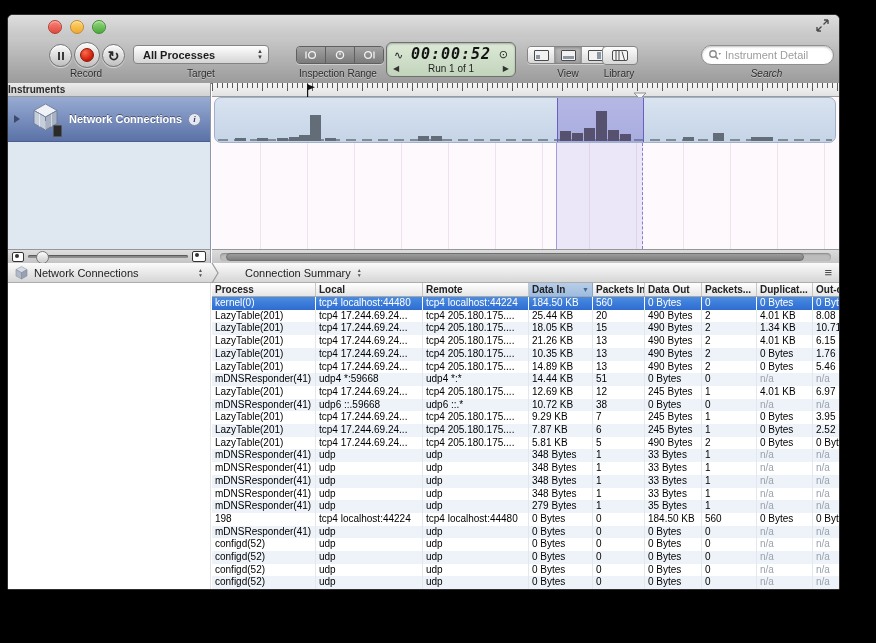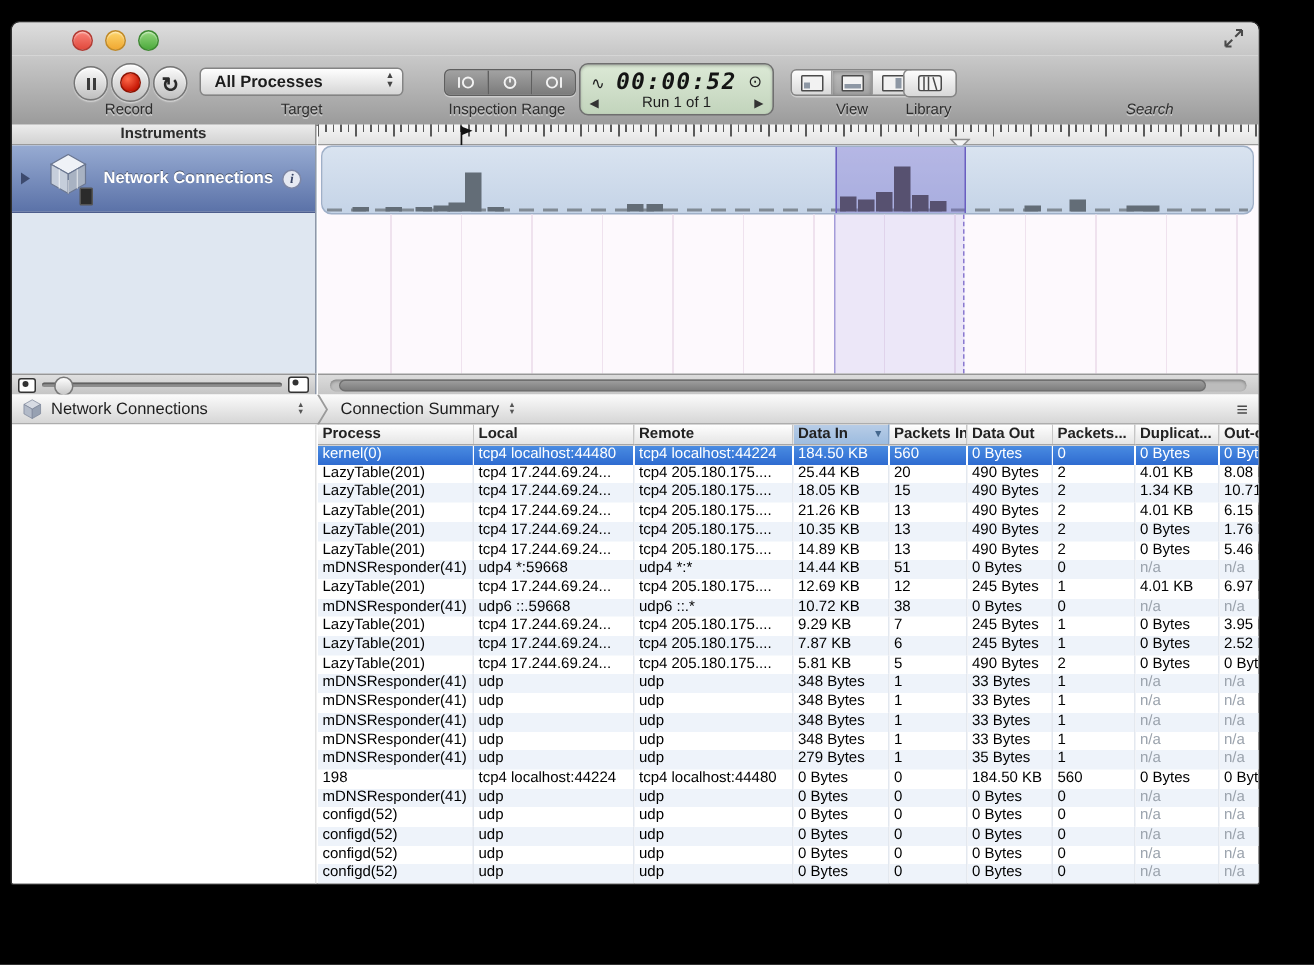--- a/index.html
+++ b/index.html
@@ -67,21 +67,21 @@
     background:linear-gradient(#fdfdfd,#d8d8d8);display:flex;align-items:center;justify-content:center;}
   .search-pill{position:absolute;left:693px;top:8px;width:131px;height:18px;border:1px solid #8f8f8f;
     border-radius:10px;background:#fff;box-shadow:inset 0 1px 2px rgba(0,0,0,.25);display:flex;align-items:center;}
   .search-pill input{border:none;outline:none;background:transparent;font-size:11px;color:#333;width:100px;
     font-family:"Liberation Sans",sans-serif;}
   .search-pill input::placeholder{color:#9d9d9d;}
   .mag{margin:0 2px 0 6px;}
   
   .instr-header{position:absolute;left:0;top:68px;width:203px;height:14px;
     background:linear-gradient(#ececec,#d2d2d2);border-right:1px solid #8e8e8e;border-bottom:1px solid #9a9a9a;
-    font-size:10px;font-weight:bold;color:#2c2c2c;text-align:center;line-height:14px;box-sizing:border-box;}
+    font-size:10px;font-weight:bold;color:#2c2c2c;text-align:left;line-height:14px;box-sizing:border-box;}
   .ruler{position:absolute;left:204px;top:68px;width:627px;height:14px;
     background:linear-gradient(#f7f7f7,#e2e2e2);border-bottom:1px solid #9a9a9a;box-sizing:border-box;}
   .ruler-ticks{position:absolute;left:0;top:0;right:0;height:5px;
     background:repeating-linear-gradient(90deg,#5a5a5a 0 1px,transparent 1px 5px);}
   .ruler-ticks-major{position:absolute;left:0;top:0;right:0;height:8px;
     background:repeating-linear-gradient(90deg,#5a5a5a 0 1px,transparent 1px 25px);}
   .flag{position:absolute;top:1px;}
   .run-end{position:absolute;bottom:-4px;}
   
   .left-panel{position:absolute;left:0;top:82px;width:203px;height:152px;background:#dfe7f1;
@@ -131,21 +131,21 @@
   .breadcrumb{position:absolute;left:0;top:248px;right:0;height:20px;
     background:linear-gradient(#fbfbfb,#d6d6d6);border-bottom:1px solid #adadad;box-sizing:border-box;
     display:flex;align-items:center;}
   .bc-left{width:203px;display:flex;align-items:center;position:relative;height:100%;}
   .cube-mini{margin-left:7px;}
   .bc-name{margin-left:6px;font-size:11px;color:#1d1d1d;}
   .stack-arrows{display:flex;flex-direction:column;align-items:center;line-height:5px;font-size:5px;color:#555;}
   .bc-left .stack-arrows{position:absolute;right:8px;top:5px;}
   .bc-sep{width:10px;height:20px;}
   .bc-detail{display:flex;align-items:center;margin-left:6px;}
-  .bc-detail .bc-name{margin-left:0;}
+  .bc-detail .bc-name{margin-left:18px;}
   .bc-detail .stack-arrows{margin-left:6px;}
   .menu-ic{position:absolute;right:7px;top:2px;font-size:13px;color:#4a4a4a;}
   
   .detail-left{position:absolute;left:0;top:268px;width:203px;bottom:0;background:#fff;
     border-right:1px solid #e2e2e2;box-sizing:border-box;}
   table.data{position:absolute;left:204px;top:268px;width:627px;border-collapse:collapse;table-layout:fixed;
     font-size:10px;color:#000;padding-left:14px;}
   table.data th{height:13px;background:linear-gradient(#fff,#e5e5e5);border-right:1px solid #c6c6c6;
     border-bottom:1px solid #a6a6a6;font-weight:bold;text-align:left;padding:0 3px;white-space:nowrap;
     overflow:hidden;font-size:10px;color:#222;position:relative;}
@@ -250,20 +250,28 @@
     <div class="tb-label" style="left:519px;top:31px;width:82px;">View</div>
 
     <div class="lib-btn">
       <svg width="16" height="11" viewBox="0 0 16 11">
         <rect x="0.5" y="0.5" width="15" height="10" rx="1.5" fill="#f4f4f4" stroke="#4a4a4a"></rect>
         <path d="M4 1 L4 10 M7 1 L7 10 M10 1.5 L12.5 10" stroke="#4a4a4a" stroke-width="1" fill="none"></path>
       </svg>
     </div>
     <div class="tb-label" style="left:583px;top:31px;width:56px;">Library</div>
 
+    <div class="search-pill">
+      <svg class="mag" width="13" height="12" viewBox="0 0 13 12">
+        <circle cx="5" cy="5" r="3.2" fill="none" stroke="#8a8a8a" stroke-width="1.4"></circle>
+        <path d="M7.4 7.4 L10 10" stroke="#8a8a8a" stroke-width="1.6"></path>
+        <path d="M10.5 4 L13 4 L11.75 6 Z" fill="#8a8a8a"></path>
+      </svg>
+      <input type="text" placeholder="Instrument Detail" style="">
+    </div>
     <div class="tb-label" style="left:693px;top:31px;width:131px;font-style:italic;">Search</div>
   </div>
 
   <div class="instr-header">Instruments</div>
   <div class="ruler">
     <div class="ruler-ticks"></div>
     <div class="ruler-ticks-major"></div>
     <svg class="flag" id="playhead-flag" width="9" height="13" viewBox="0 0 9 13" style="left: 95px;">
       <path d="M0.5 0 L0.5 13" stroke="#111" stroke-width="1.4"></path>
       <path d="M1 0.5 L8 3.2 L1 6 Z" fill="#111"></path>

